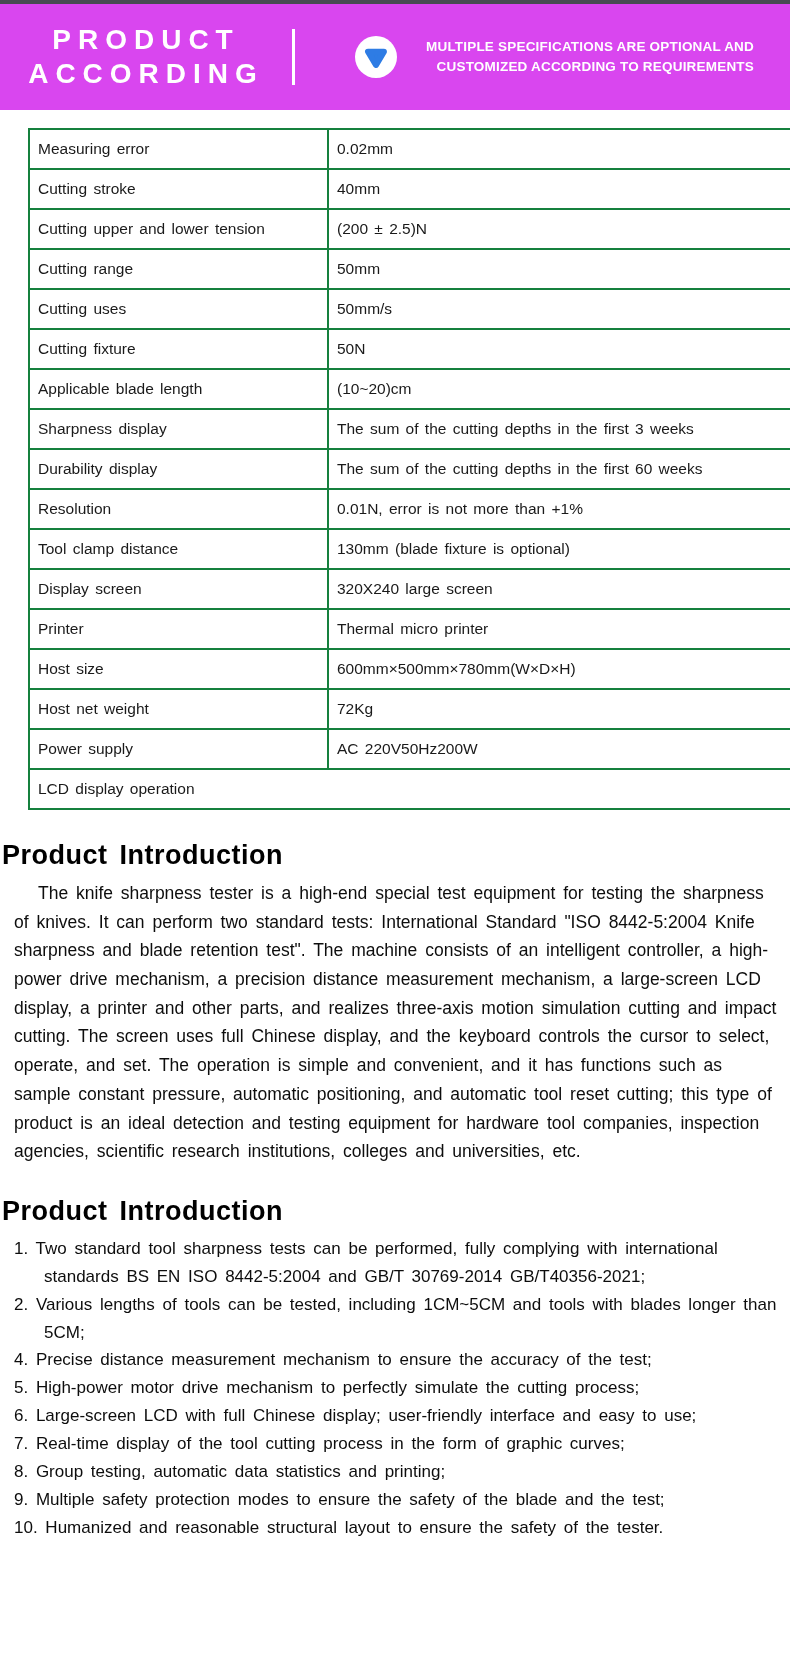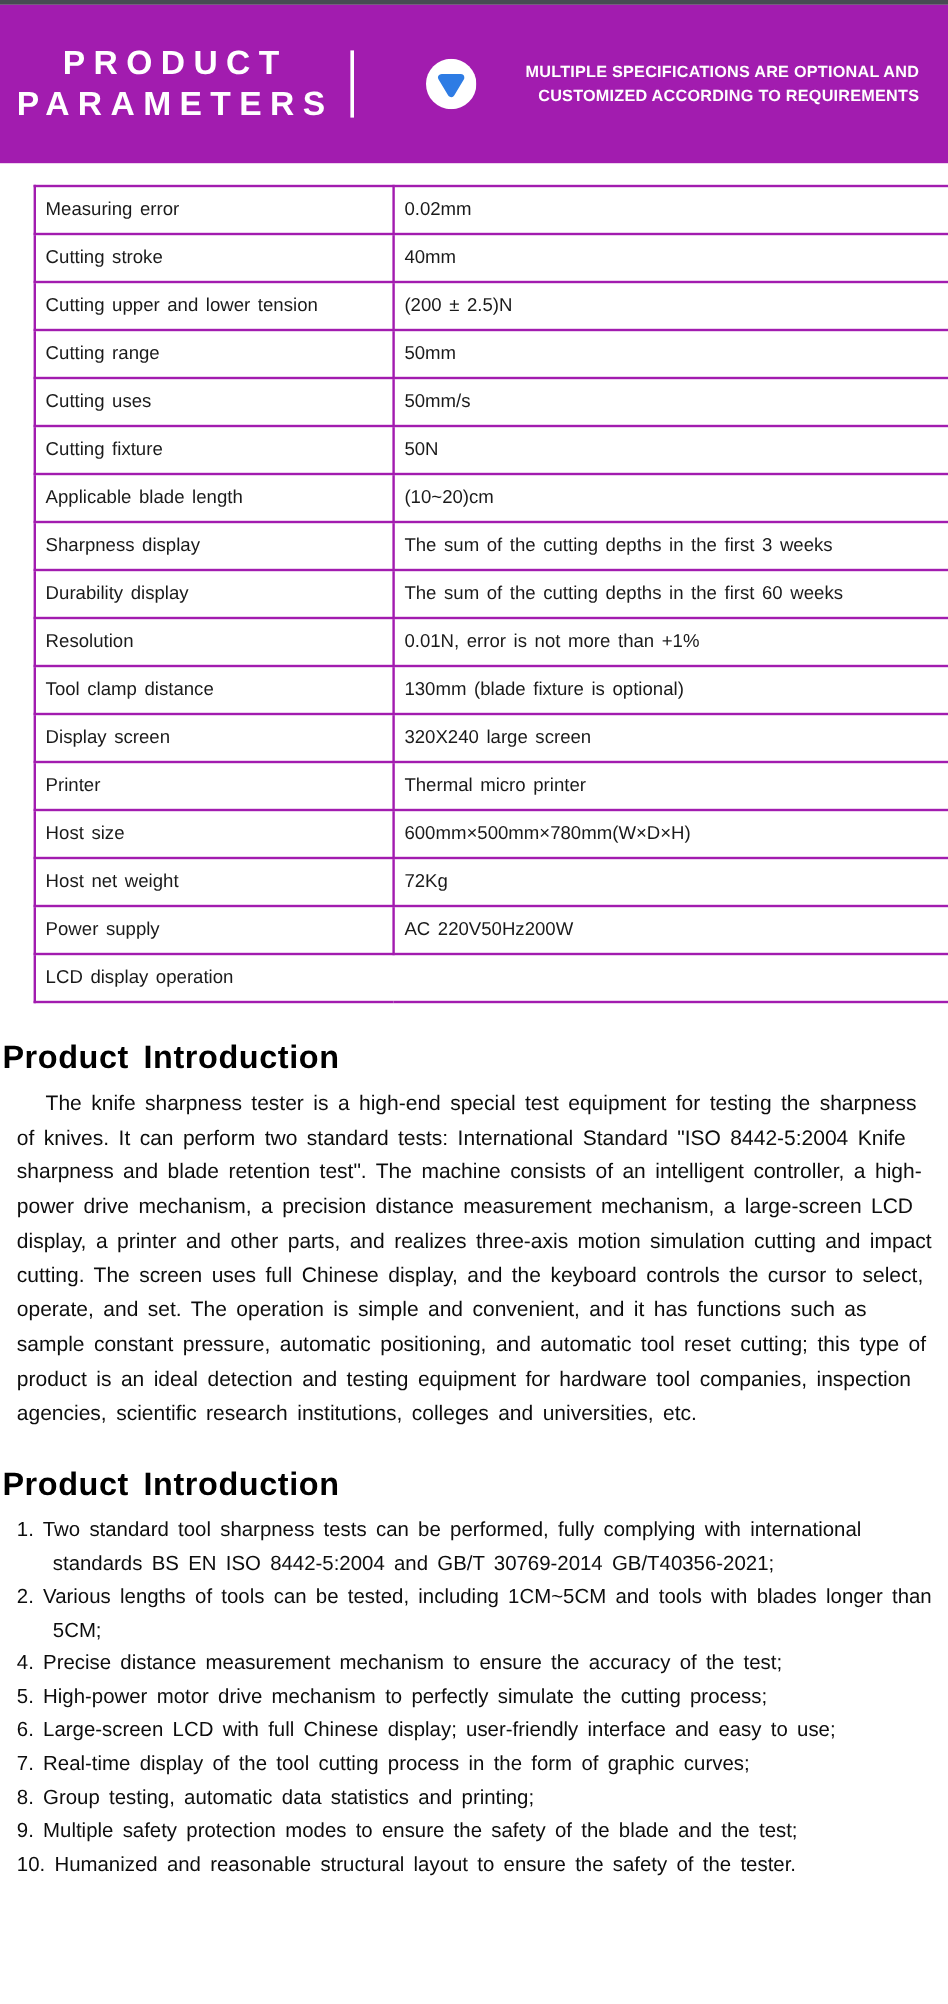--- a/index.html
+++ b/index.html
@@ -11,22 +11,22 @@
     color: #111111;
     position: relative;
     overflow: hidden;
   }
   
   .top-strip {
     height: 4px;
     background: #474b52;
   }
   .banner {
-    height: 132px;
-    background: #a21caf;
+    height: 106px;
+    background: #d946ef;
     display: flex;
     align-items: center;
     justify-content: center;
   }
   .banner-title {
     width: 292px;
     text-align: center;
     color: #ffffff;
     font-weight: bold;
     font-size: 28px;
@@ -42,37 +42,37 @@
   }
   .banner-icon {
     width: 42px;
     height: 42px;
     margin-left: 60px;
     flex: 0 0 auto;
   }
   .banner-tagline {
     flex: 1;
     text-align: right;
-    padding-right: 24px;
+    padding-right: 36px;
     padding-left: 14px;
     color: #ffffff;
     font-size: 13.5px;
     font-weight: 600;
     line-height: 1.5;
     letter-spacing: 0.2px;
   }
   
   .spec-table {
     margin: 18px 26px 0 28px;
     border-collapse: collapse;
     width: 736px;
     table-layout: fixed;
   }
   .spec-table td {
-    border: 2px solid #a21caf;
+    border: 2px solid #15803d;
     height: 38px;
     font-size: 15.5px;
     color: #1a1a1a;
     padding: 0 6px 0 8px;
     word-spacing: 2px;
     vertical-align: middle;
     overflow: hidden;
     white-space: nowrap;
   }
   .col-label { width: 283px; }
@@ -107,21 +107,21 @@
   }
 </style>
 </head>
 <body>
 
 <div class="top-strip"></div>
 
 <div class="banner">
   <div class="banner-title">
     <div>PRODUCT</div>
-    <div>PARAMETERS</div>
+    <div>ACCORDING</div>
   </div>
   <div class="banner-divider"></div>
   <svg class="banner-icon" viewBox="0 0 48 48">
     <circle cx="24" cy="24" r="24" fill="#ffffff"></circle>
     <path d="M15 18 L33 18 L24 33 Z" fill="#2e7ce4" stroke="#2e7ce4" stroke-width="7" stroke-linejoin="round"></path>
   </svg>
   <div class="banner-tagline">
     <div>MULTIPLE SPECIFICATIONS ARE OPTIONAL AND</div>
     <div>CUSTOMIZED ACCORDING TO REQUIREMENTS</div>
   </div>

